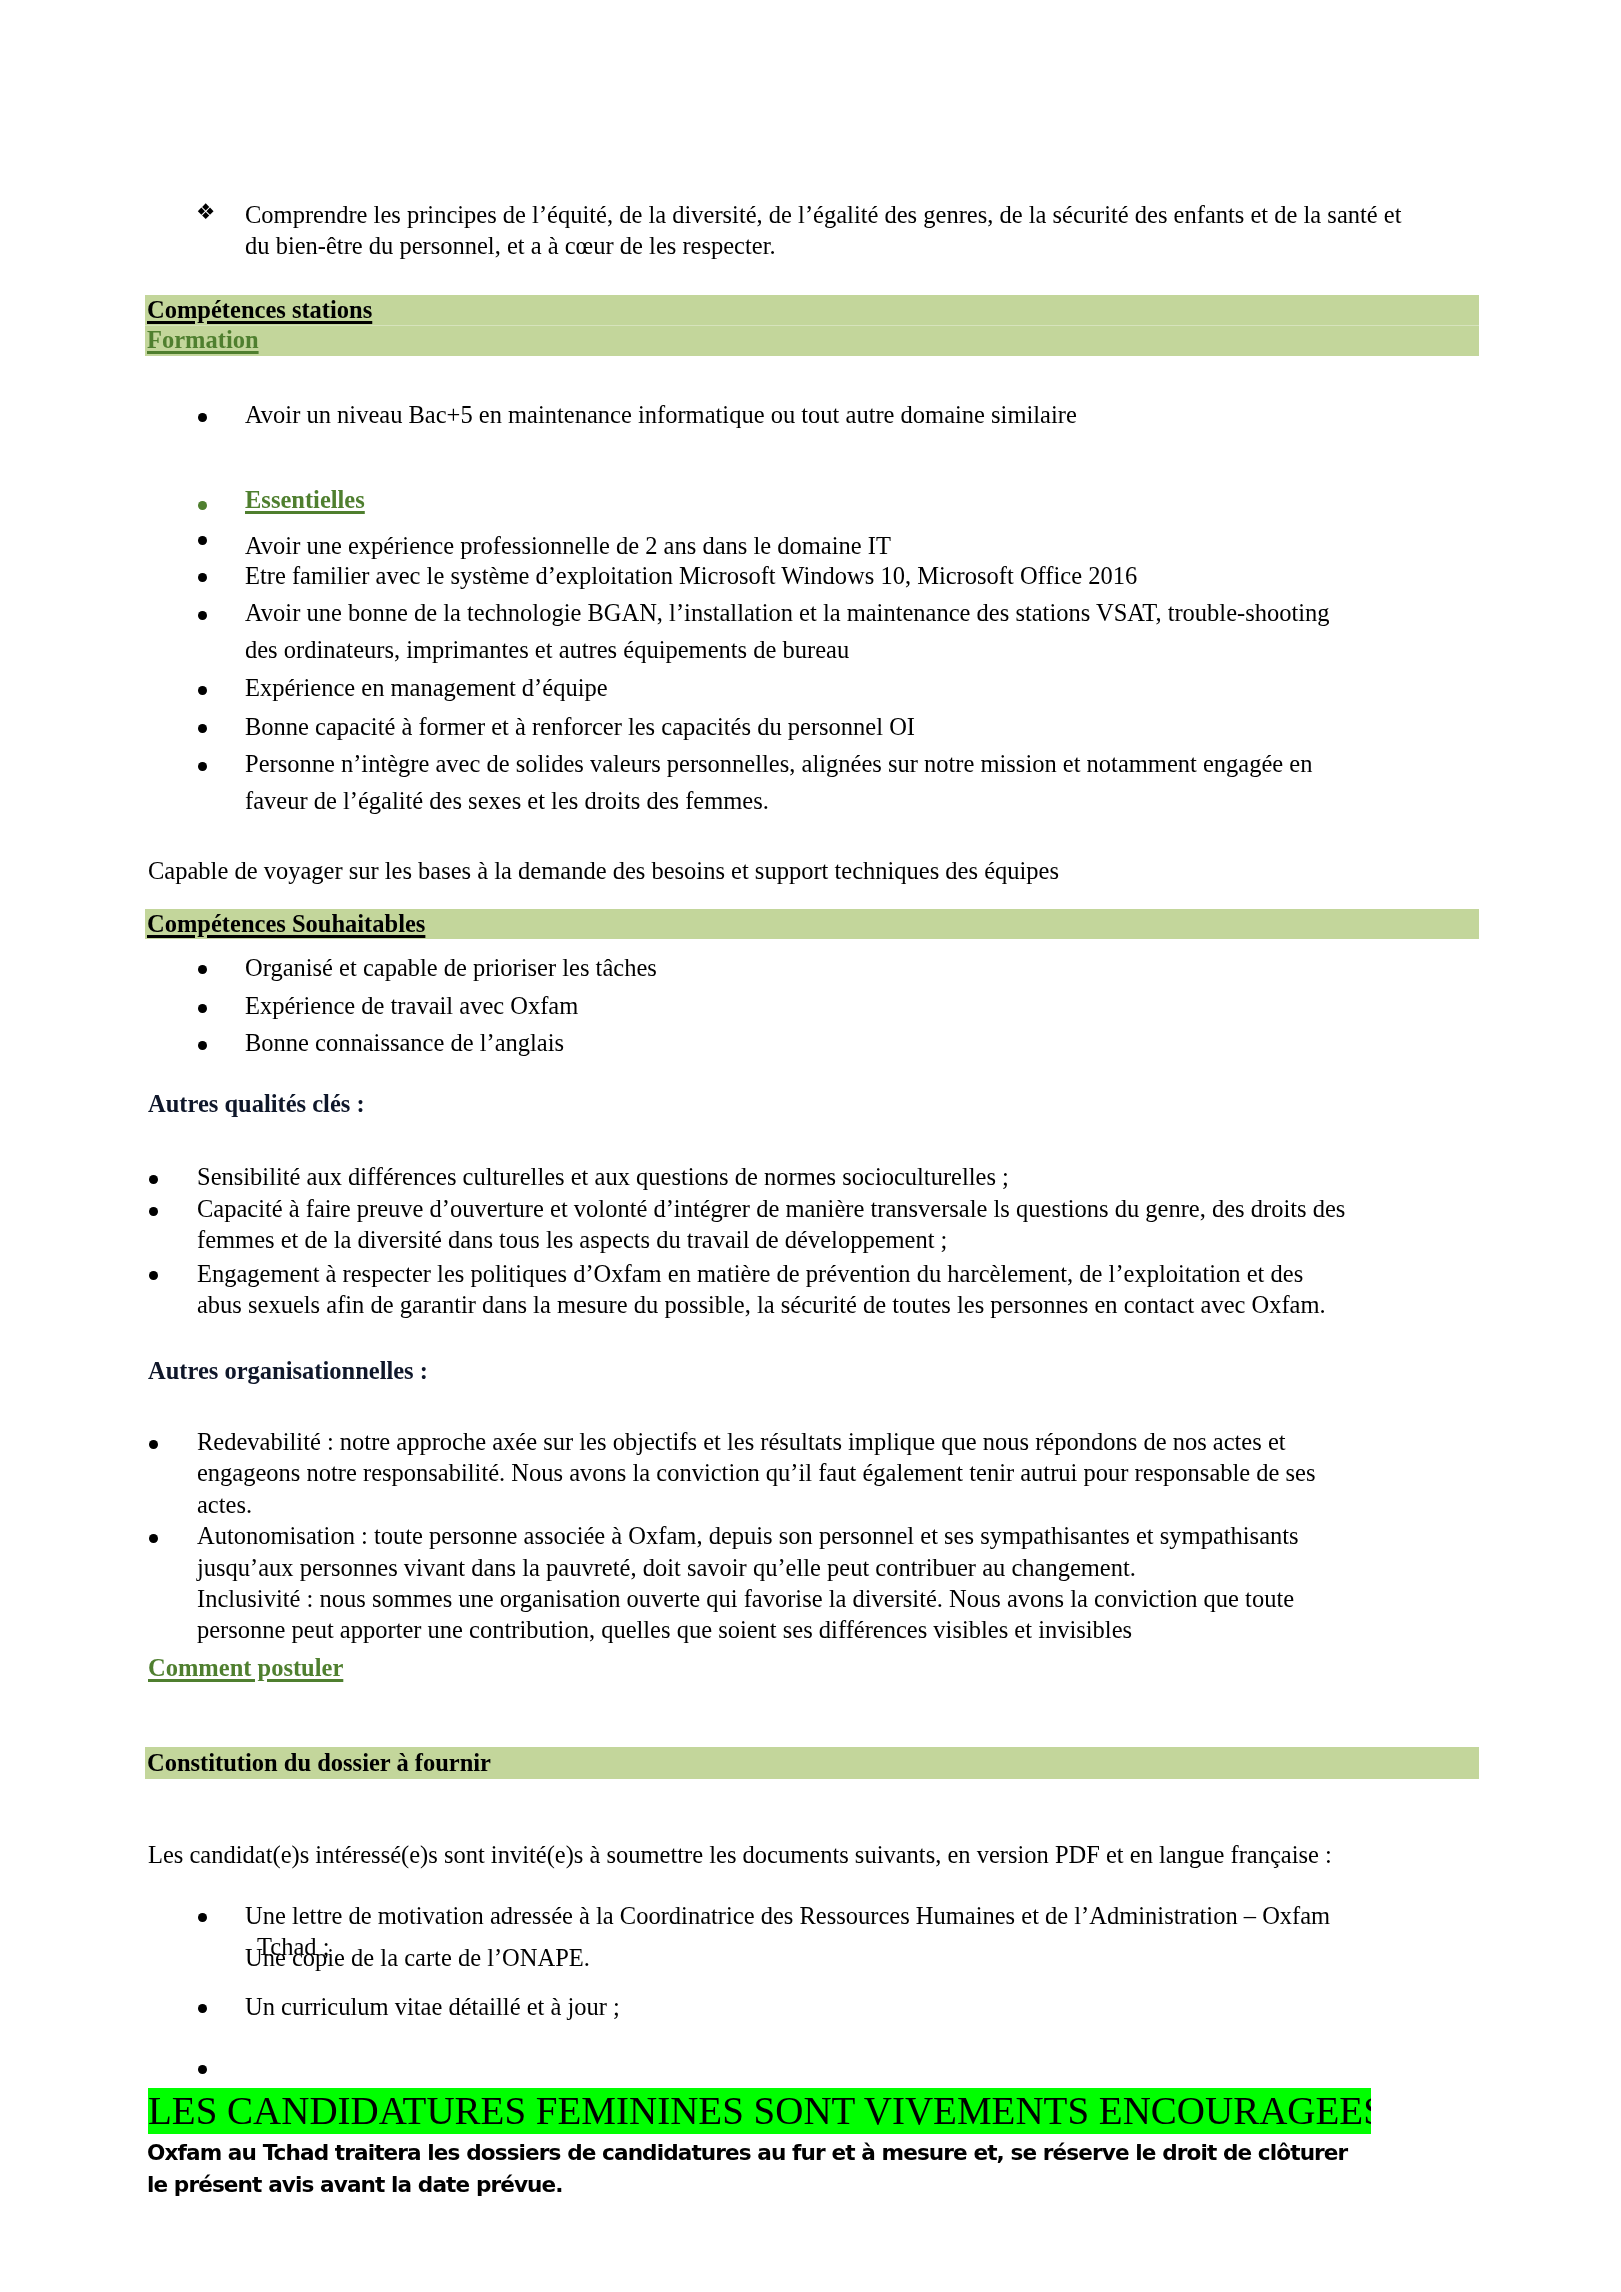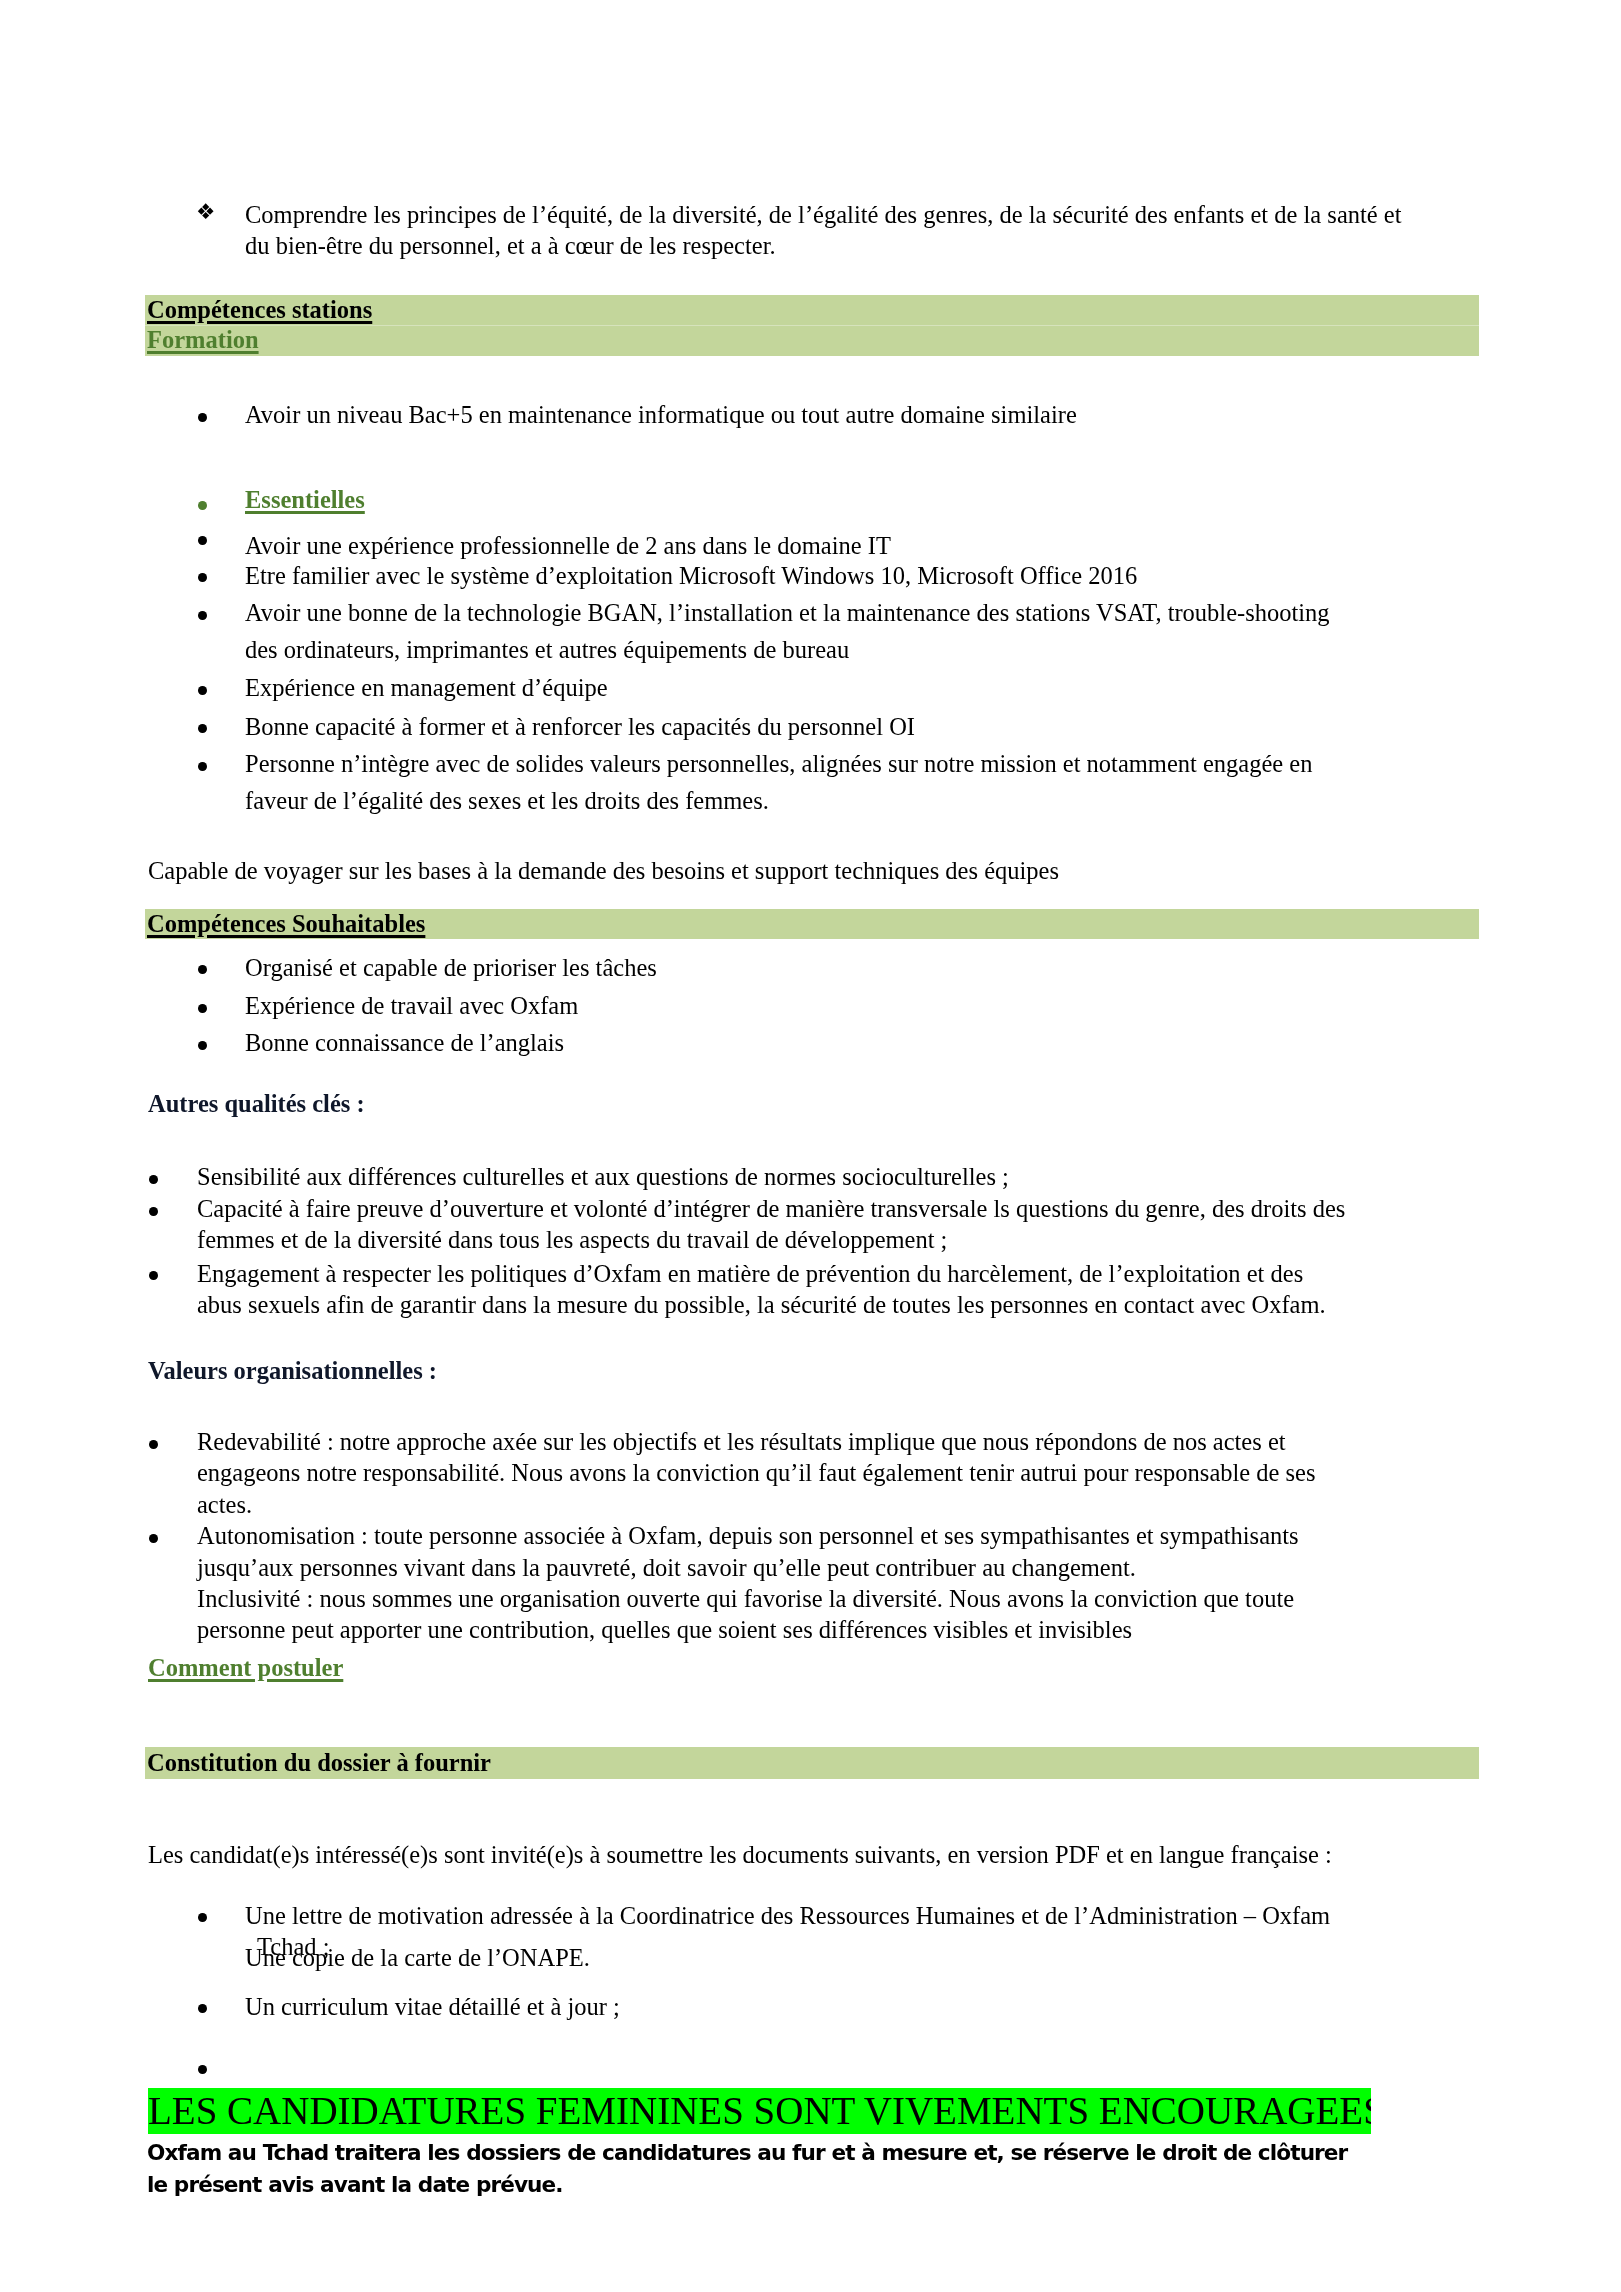--- a/index.html
+++ b/index.html
@@ -75,21 +75,21 @@
 
 <div class="bullet" style="left:149px;top:1175px;"></div>
 <div class="abs t" style="left:197px;top:1161px;">Sensibilité aux différences culturelles et aux questions de normes socioculturelles ;</div>
 <div class="bullet" style="left:149px;top:1207px;"></div>
 <div class="abs t" style="left:197px;top:1193px;">Capacité à faire preuve d’ouverture et volonté d’intégrer de manière transversale ls questions du genre, des droits des</div>
 <div class="abs t" style="left:197px;top:1224px;">femmes et de la diversité dans tous les aspects du travail de développement ;</div>
 <div class="bullet" style="left:149px;top:1271px;"></div>
 <div class="abs t" style="left:197px;top:1258px;">Engagement à respecter les politiques d’Oxfam en matière de prévention du harcèlement, de l’exploitation et des</div>
 <div class="abs t" style="left:197px;top:1289px;">abus sexuels afin de garantir dans la mesure du possible, la sécurité de toutes les personnes   en contact avec Oxfam.</div>
 
-<div class="abs h-green" style="left:148px;top:1357px;">Valeurs organisationnelles :</div>
+<div class="abs h-green" style="left:148px;top:1357px;">Autres organisationnelles :</div>
 
 <div class="bullet" style="left:149px;top:1440px;"></div>
 <div class="abs t" style="left:197px;top:1426px;">Redevabilité : notre approche axée sur les objectifs et les résultats implique que nous répondons de nos actes et</div>
 <div class="abs t" style="left:197px;top:1457px;">engageons notre responsabilité. Nous avons la conviction qu’il faut également tenir autrui pour responsable de ses</div>
 <div class="abs t" style="left:197px;top:1489px;">actes.</div>
 <div class="bullet" style="left:149px;top:1534px;"></div>
 <div class="abs t" style="left:197px;top:1520px;">Autonomisation : toute personne associée à Oxfam, depuis son personnel et ses sympathisantes et sympathisants</div>
 <div class="abs t" style="left:197px;top:1552px;">jusqu’aux personnes vivant dans la pauvreté, doit savoir qu’elle peut contribuer au changement.</div>
 <div class="abs t" style="left:197px;top:1583px;">Inclusivité : nous sommes une organisation ouverte qui favorise la diversité. Nous avons la conviction que toute</div>
 <div class="abs t" style="left:197px;top:1614px;">personne peut apporter une contribution, quelles que soient ses différences visibles et invisibles</div>

